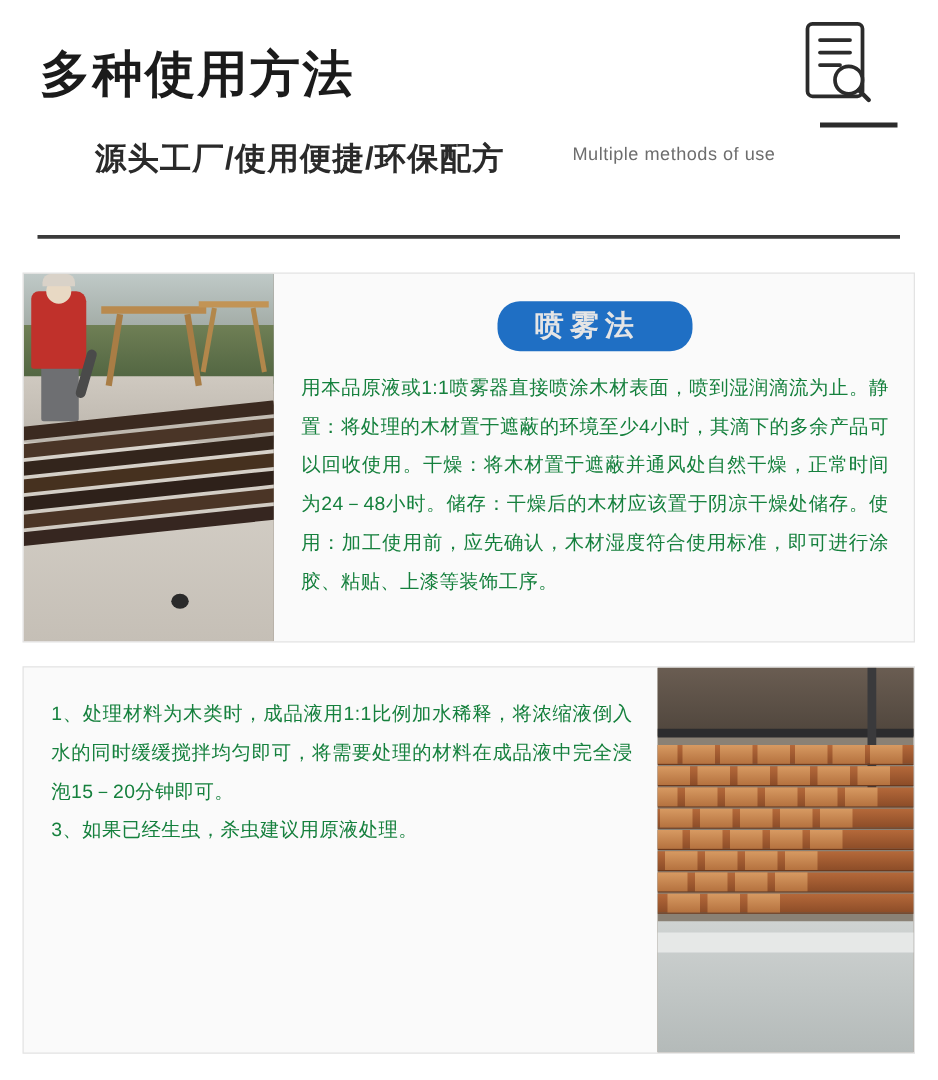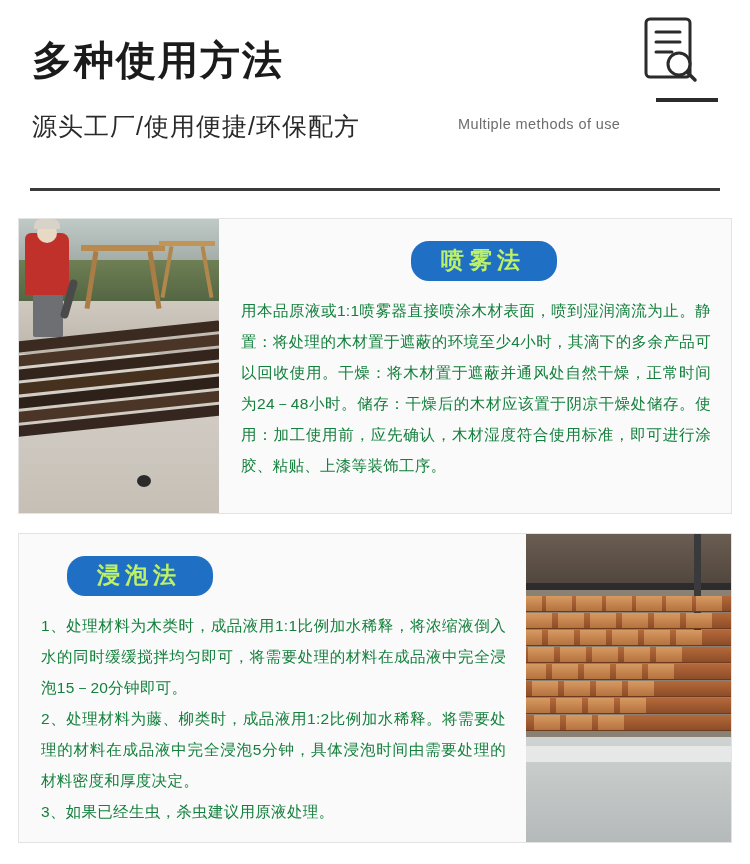--- a/index.html
+++ b/index.html
@@ -33,21 +33,22 @@
     color: #1b1b1b;
     letter-spacing: 2px;
     margin: 12px 0 0 0;
     line-height: 1.2;
   }
   .header-sub {
     font-size: 25px;
     color: #2a2a2a;
     letter-spacing: 1px;
     margin-top: 26px;
-    font-weight: normal;
+    font-weight: bold;
+    margin-left: 44px;
   }
   .header-en-wrap {
     position: absolute;
     right: 32px;
     top: 98px;
     text-align: left;
     width: 260px;
   }
   .header-rule {
     width: 62px;
@@ -111,28 +112,27 @@
 
   .body {
     flex: 1 1 auto;
     padding: 22px 20px 10px 22px;
     box-sizing: border-box;
   }
 
   .badge {
     display: inline-block;
     background: #1f6fc4;
-    color: #bef264;
+    color: #e5e5e5;
     font-size: 23px;
     font-weight: bold;
     letter-spacing: 5px;
-    padding: 7px 32px 8px 30px;
+    padding: 7px 42px 8px 30px;
     border-radius: 18px 18px 18px 18px;
     line-height: 1.1;
-    margin-left: 16px;
   }
   .badge-wrap {
     text-align: center;
     margin-bottom: 14px;
   }
   .badge-wrap.left {
     text-align: left;
     padding-left: 10px;
   }
   .para {
@@ -316,26 +316,22 @@
       </div>
       <div class="para">
         <p>用本品原液或1:1喷雾器直接喷涂木材表面，喷到湿润滴流为止。静置：将处理的木材置于遮蔽的环境至少4小时，其滴下的多余产品可以回收使用。干燥：将木材置于遮蔽并通风处自然干燥，正常时间为24－48小时。储存：干燥后的木材应该置于阴凉干燥处储存。使用：加工使用前，应先确认，木材湿度符合使用标准，即可进行涂胶、粘贴、上漆等装饰工序。</p>
       </div>
     </div>
   </div>
 
   <div class="card card-soak">
 
     <div class="body">
-      <div class="badge-wrap left">
-        <span class="badge">浸泡法</span>
-      </div>
       <div class="para">
         <p>1、处理材料为木类时，成品液用1:1比例加水稀释，将浓缩液倒入水的同时缓缓搅拌均匀即可，将需要处理的材料在成品液中完全浸泡15－20分钟即可。</p>
-        <p>2、处理材料为藤、柳类时，成品液用1:2比例加水稀释。将需要处理的材料在成品液中完全浸泡5分钟，具体浸泡时间由需要处理的材料密度和厚度决定。</p>
         <p>3、如果已经生虫，杀虫建议用原液处理。</p>
       </div>
     </div>
 
     <div class="photo right">
       <div class="p2-wall"></div>
       <div class="p2-beam"></div>
       <div class="p2-ground"></div>
       <div class="p2-curb"></div>
       <div class="p2-pole"></div>

